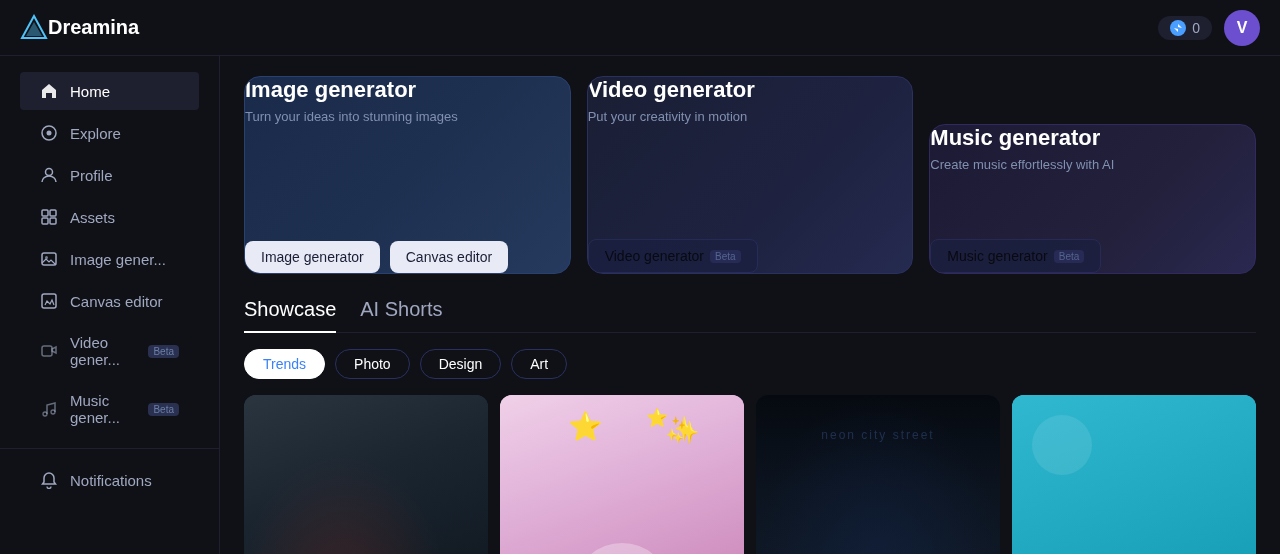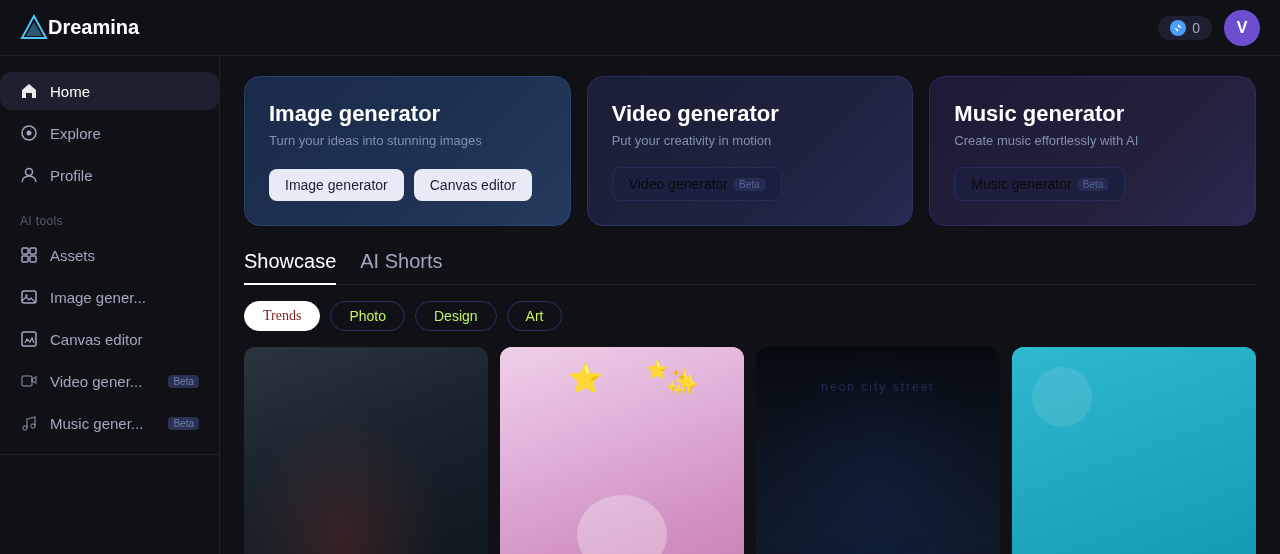--- a/index.html
+++ b/index.html
@@ -93,22 +93,22 @@
       border-right: 1px solid #1e2030;
       display: flex;
       flex-direction: column;
       gap: 4px;
     }
     .sidebar-item {
       display: flex;
       align-items: center;
       gap: 12px;
       padding: 10px 20px;
-      border-radius: 12px;
-      margin: 0 0;
+      border-radius: 4px;
+      margin: 0 20px;
       cursor: pointer;
       font-size: 15px;
       color: #a0a8c0;
       transition: background 0.2s;
     }
     .sidebar-item.active {
       background: #1e2030;
       color: #fff;
     }
     .sidebar-icon {
@@ -145,39 +145,39 @@
 
     
     .feature-cards {
       display: grid;
       grid-template-columns: 1fr 1fr 1fr;
       gap: 16px;
       margin-bottom: 24px;
     }
     .feature-card {
       border-radius: 16px;
-      padding: 24px;
       min-height: 150px;
       display: flex;
       flex-direction: column;
       justify-content: space-between;
       position: relative;
       overflow: hidden;
     }
     .feature-card.image-card {
       background: linear-gradient(135deg, #1a2a4a 0%, #1e3050 50%, #253a5e 100%);
       border: 1px solid #2a4070;
     }
     .feature-card.video-card {
       background: linear-gradient(135deg, #1a1f35 0%, #1e2240 60%, #252a50 100%);
       border: 1px solid #2a3060;
     }
     .feature-card.music-card {
       background: linear-gradient(135deg, #1c1a35 0%, #22203a 60%, #2a2850 100%);
       border: 1px solid #302a60;
+      margin-top: 48px;
     }
     .card-title {
       font-size: 22px;
       font-weight: 700;
       color: #fff;
       margin-bottom: 6px;
     }
     .card-desc {
       font-size: 13px;
       color: #8090b0;
@@ -244,29 +244,28 @@
       display: flex;
       gap: 10px;
       margin-bottom: 16px;
     }
     .pill {
       padding: 6px 18px;
       border-radius: 20px;
       font-size: 14px;
       cursor: pointer;
       border: 1px solid #2a3060;
-      color: #bef264;
+      color: #ffffff;
       background: transparent;
     }
     .pill.active {
       background: #fff;
-      color: #7f1d1d;
+      color: #3b82f6;
       border-color: #fff;
       font-weight: 500;
-      font-family: Liberation Serif, serif;
     }
 
     
     .image-grid {
       display: grid;
       grid-template-columns: repeat(4, 1fr);
       gap: 12px;
     }
     .image-card-thumb {
       border-radius: 12px;
@@ -389,21 +388,20 @@
     <div class="sidebar-item">
       <span class="sidebar-icon">
         <svg width="18" height="18" viewBox="0 0 18 18" fill="none">
           <circle cx="9" cy="6" r="3.5" stroke="currentColor" stroke-width="1.5"></circle>
           <path d="M2 16c0-3.314 3.134-6 7-6s7 2.686 7 6" stroke="currentColor" stroke-width="1.5"></path>
         </svg>
       </span>
       <span>Profile</span>
     </div>
 
-    <div class="sidebar-section-label">AI tools</div>
 
     <div class="sidebar-item">
       <span class="sidebar-icon">
         <svg width="18" height="18" viewBox="0 0 18 18" fill="none">
           <rect x="2" y="2" width="6" height="6" rx="1" stroke="currentColor" stroke-width="1.5"></rect>
           <rect x="10" y="2" width="6" height="6" rx="1" stroke="currentColor" stroke-width="1.5"></rect>
           <rect x="2" y="10" width="6" height="6" rx="1" stroke="currentColor" stroke-width="1.5"></rect>
           <rect x="10" y="10" width="6" height="6" rx="1" stroke="currentColor" stroke-width="1.5"></rect>
         </svg>
       </span>
@@ -445,20 +443,29 @@
           <circle cx="5" cy="14" r="2" stroke="currentColor" stroke-width="1.3" opacity="0.6"></circle>
           <circle cx="13" cy="12" r="2" stroke="currentColor" stroke-width="1.3" opacity="0.6"></circle>
         </svg>
       </span>
       <span>Music gener...</span>
       <span class="beta-badge">Beta</span>
     </div>
 
     <div style="margin-top: 8px; border-top: 1px solid #1e2030; padding-top: 8px;"></div>
 
+    <div class="sidebar-item">
+      <span class="sidebar-icon">
+        <svg width="18" height="18" viewBox="0 0 18 18" fill="none">
+          <path d="M9 2C6.24 2 4 4.24 4 7v4l-1.5 2h13L14 11V7c0-2.76-2.24-5-5-5Z" stroke="currentColor" stroke-width="1.5"></path>
+          <path d="M7 15.5c0 1.1.9 2 2 2s2-.9 2-2" stroke="currentColor" stroke-width="1.3"></path>
+        </svg>
+      </span>
+      <span>Notifications</span>
+    </div>
   </nav>
 
   <main class="content">
 
     <div class="feature-cards">
 
       <div class="feature-card image-card">
         <div>
           <div class="card-title">Image generator</div>
           <div class="card-desc">Turn your ideas into stunning images</div>

